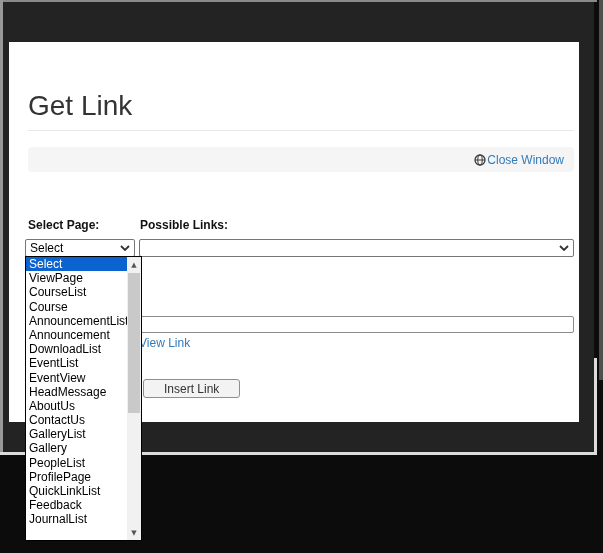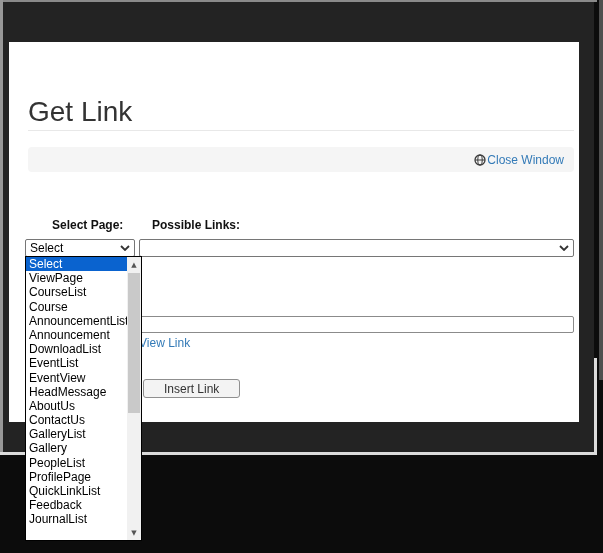--- a/index.html
+++ b/index.html
@@ -11,33 +11,33 @@
   #window-content { left:2px; top:2px; width:592px; height:450px; background:#232323; }
   #frame-top    { left:0; top:0; width:597px; height:2px; background:#8a8a8a; }
   #frame-left   { left:0; top:0; width:3px; height:453px; background:#989898; }
   #frame-bottom { left:0; top:452px; width:597px; height:3px; background:#dcdcdc; }
   #frame-right  { left:594px; top:358px; width:3px; height:97px; background:#dcdcdc; }
   #right-strip  { left:599px; top:0; width:4px; height:380px; background:#4f4f4f; }
 
   
   #dialog { left:9px; top:42px; width:570px; height:380px; background:#ffffff; }
 
-  #page-title { left:28px; top:96px; font-size:28px; font-weight:400; color:#333333; }
+  #page-title { left:28px; top:90px; font-size:28px; font-weight:400; color:#333333; }
   #title-divider { left:28px; top:130px; width:546px; height:1px; background:#e8e8e8; }
 
   #toolbar { left:28px; top:147px; width:546px; height:25px; background:#f5f5f5;
              border-radius:4px; display:flex; align-items:center; justify-content:flex-end;
              padding-right:10px; }
   #close-link { display:flex; align-items:center; font-size:12px; color:#337ab7;
                 text-decoration:none; cursor:pointer; }
   #globe-icon { margin-right:1px; display:inline-flex; }
 
-  .field-label { top:218px; font-size:12px; font-weight:bold; color:#111111;margin-left:24px; }
+  .field-label { top:218px; font-size:12px; font-weight:bold; color:#111111; }
   #select-page-label { left:28px; }
-  #possible-links-label { left:128px; }
+  #possible-links-label { left:140px; }
 
   .select-ctl { top:239px; height:18px; background:#ffffff; border:1px solid #767676;
                 border-radius:2px; display:flex; align-items:center; font-size:12px;
                 color:#000; padding:0 4px; cursor:default; }
   #select-page-select { left:25px; width:110px; }
   #possible-links-select { left:139px; width:435px; }
   .select-ctl .val { flex:1 1 auto; overflow:hidden; white-space:nowrap; }
   .chev { flex:0 0 auto; display:inline-flex; }
 
   #link-input { left:139px; top:316px; width:435px; height:17px; border:1px solid #8b8b8b;

